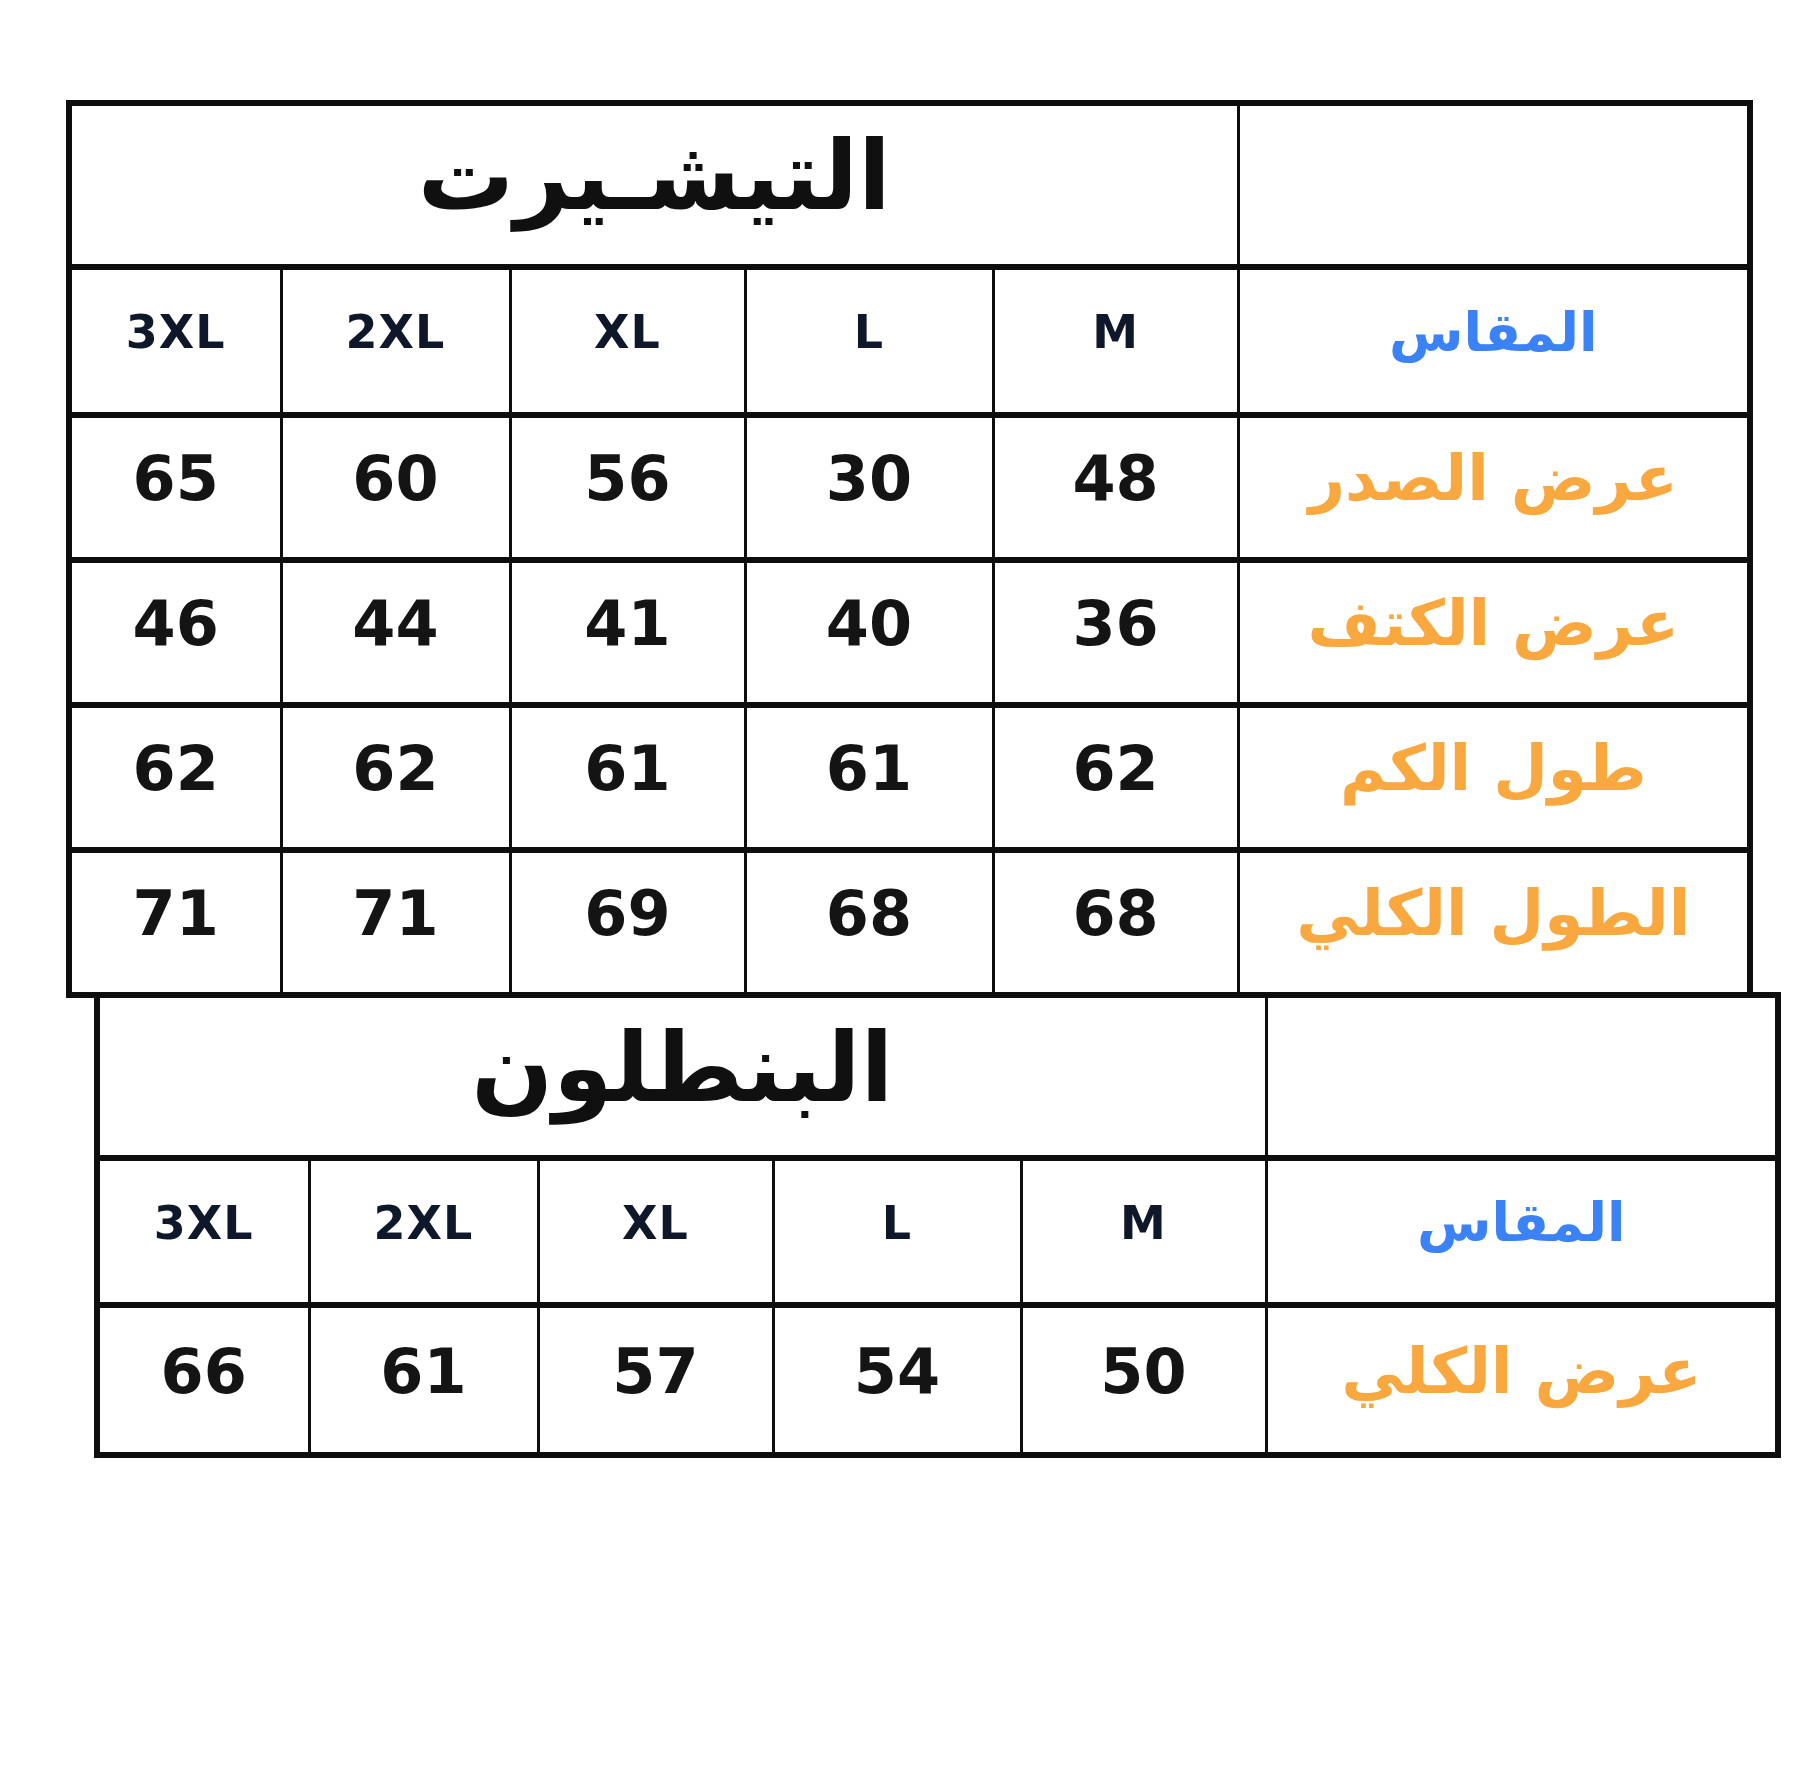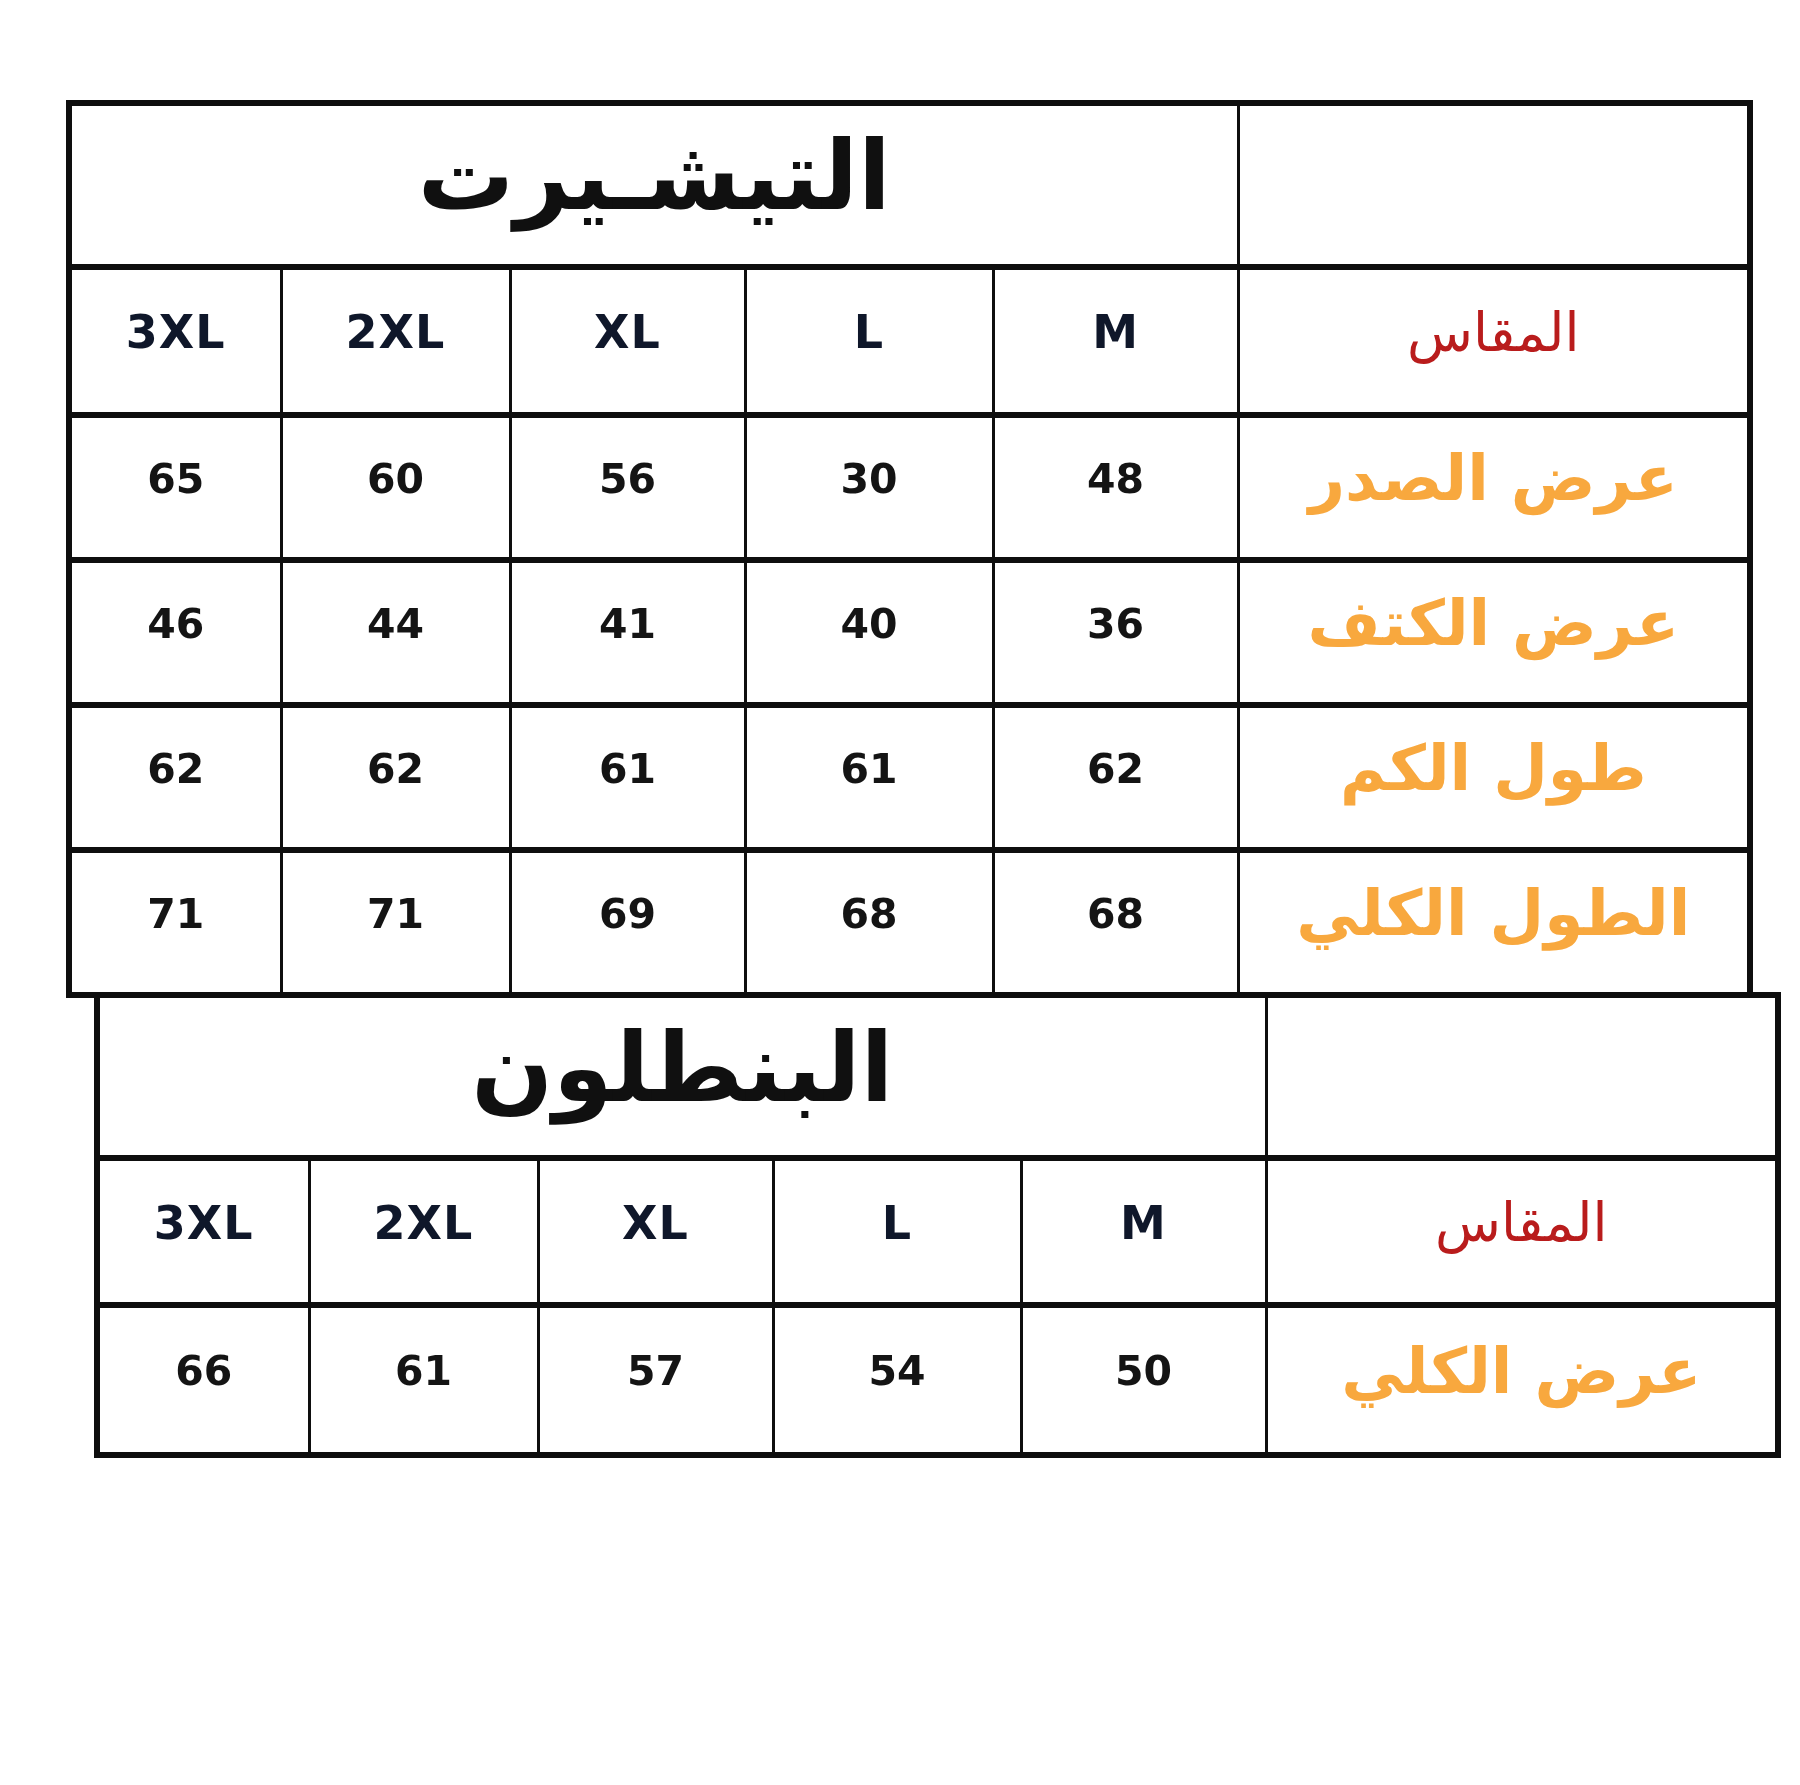--- a/index.html
+++ b/index.html
@@ -53,26 +53,26 @@
   }
   .corner-cell { background: #ffffff; }
   .size-h {
     font-size: 46px;
     font-weight: 700;
     color: #0f172a;
     letter-spacing: 1px;
   }
   .size-label {
     font-size: 54px;
-    font-weight: 400;
-    color: #b91c1c;
+    font-weight: 700;
+    color: #3b82f6;
     direction: rtl;
   }
   .num {
-    font-size: 41px;
+    font-size: 62px;
     font-weight: 700;
     color: #141414;
   }
   .row-label {
     font-size: 63px;
     font-weight: 700;
     color: #f8a83e;
     direction: rtl;
   }
 </style>

